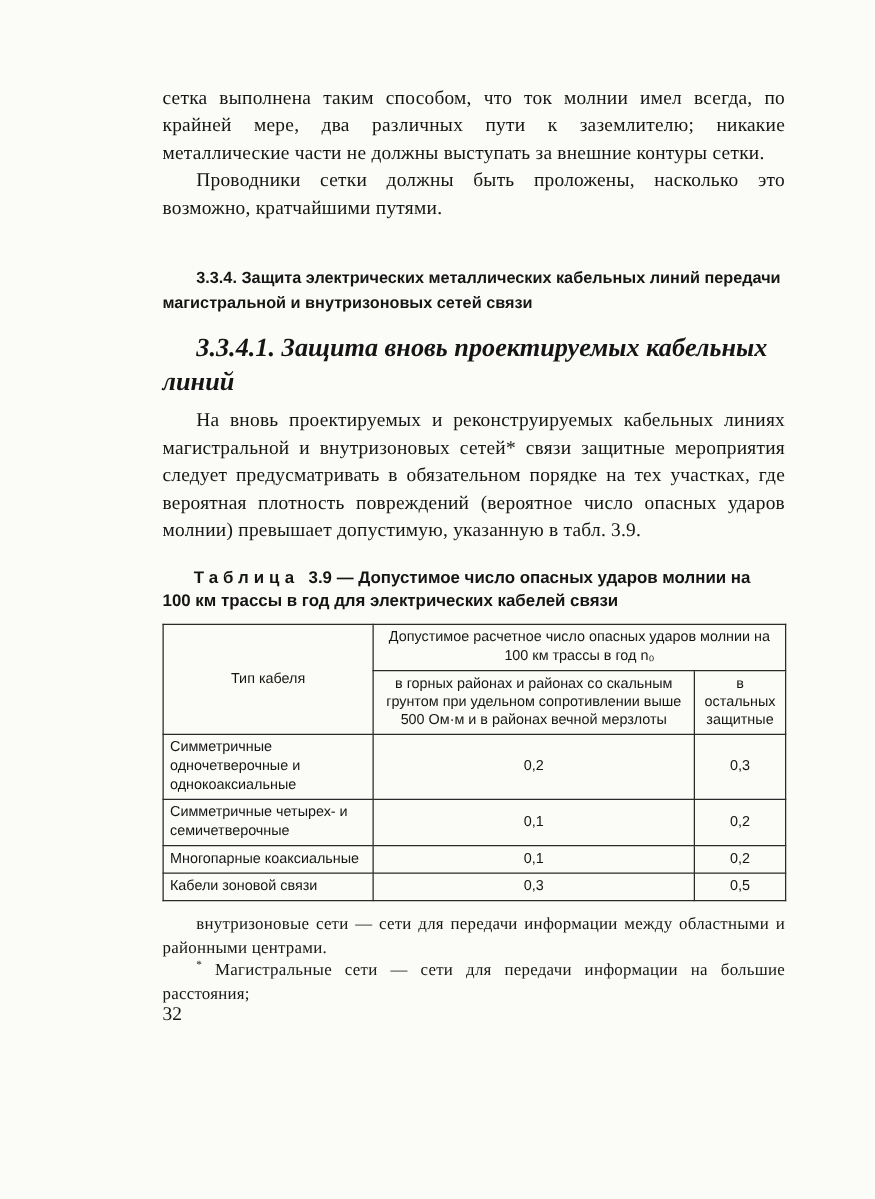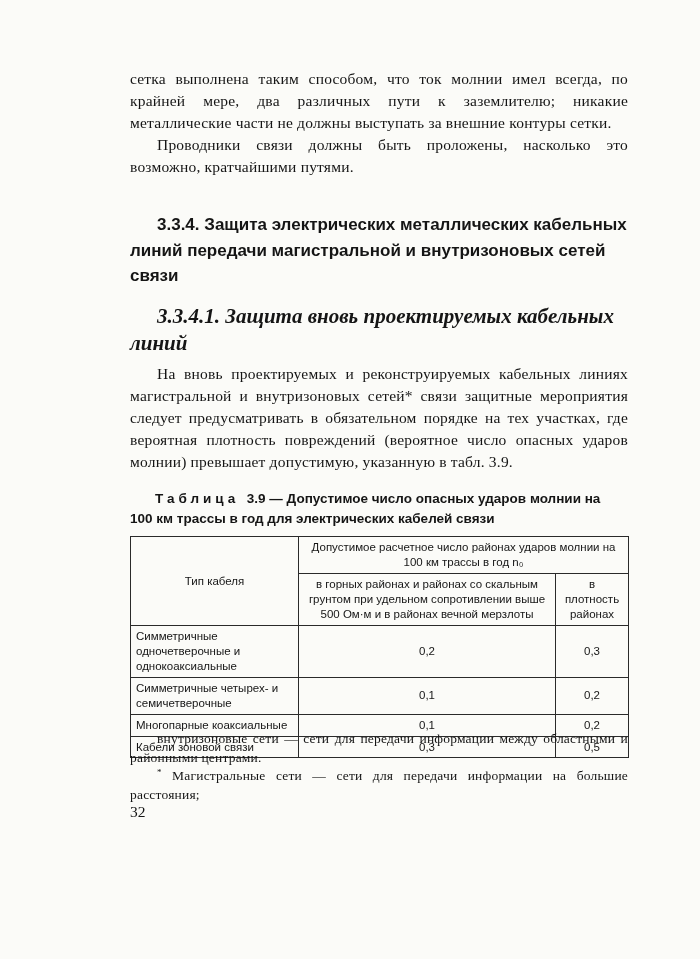--- a/index.html
+++ b/index.html
@@ -34,21 +34,21 @@
       text-align: justify;
       margin: 0;
       letter-spacing: 0.2px;
     }
     .indent {
       text-indent: 27px;
     }
     .section-heading {
       font-family: "Liberation Sans", sans-serif;
       font-weight: bold;
-      font-size: 17px;
+      font-size: 13px;
       line-height: 1.5;
       text-align: left;
       text-indent: 27px;
       margin: 34px 0 14px 0;
     }
     .sub-heading {
       font-family: "Liberation Serif", serif;
       font-weight: bold;
       font-style: italic;
       font-size: 21px;
@@ -117,21 +117,21 @@
     }
   </style>
 </head>
 <body>
 
 <div class="sheet">
   <div class="content">
 
     <p class="body">сетка выполнена таким способом, что ток молнии имел всегда, по крайней мере, два различных пути к заземлителю; никакие металлические части не должны выступать за внешние контуры сетки.</p>
 
-    <p class="body indent">Проводники связи должны быть проложены, насколько это возможно, кратчайшими путями.</p>
+    <p class="body indent">Проводники сетки должны быть проложены, насколько это возможно, кратчайшими путями.</p>
 
     <h2 class="section-heading">3.3.4. Защита электрических металлических кабельных линий передачи магистральной и внутризоновых сетей связи</h2>
 
     <h3 class="sub-heading">3.3.4.1. Защита вновь проектируемых кабельных линий</h3>
 
     <p class="body indent">На вновь проектируемых и реконструируемых кабельных линиях магистральной и внутризоновых сетей* связи защитные мероприятия следует предусматривать в обязательном порядке на тех участках, где вероятная плотность повреждений (вероятное число опасных ударов молнии) превышает допустимую, указанную в табл. 3.9.</p>
 
     <p class="table-caption">
       <span class="cap-word">Таблица</span>&nbsp;
       <span>3.9</span>
@@ -141,25 +141,25 @@
 
     <table class="data">
       <colgroup>
         <col class="c-type">
         <col class="c-mid">
         <col class="c-rest">
       </colgroup>
       <thead>
         <tr>
           <th rowspan="2">Тип кабеля</th>
-          <th colspan="2">Допустимое расчетное число районах ударов молнии на 100 км трассы в год n₀</th>
+          <th colspan="2">Допустимое расчетное число опасных ударов молнии на 100 км трассы в год n₀</th>
         </tr>
         <tr>
           <th>в горных районах и районах со скальным грунтом при удельном сопротивлении выше 500 Ом·м и в районах вечной мерзлоты</th>
-          <th>в плотность районах</th>
+          <th>в остальных защитные</th>
         </tr>
       </thead>
       <tbody>
         <tr>
           <td class="cell-type">Симметричные одночетверочные и однокоаксиальные</td>
           <td class="cell-val">0,2</td>
           <td class="cell-val">0,3</td>
         </tr>
         <tr>
           <td class="cell-type">Симметричные четырех- и семичетверочные</td>

